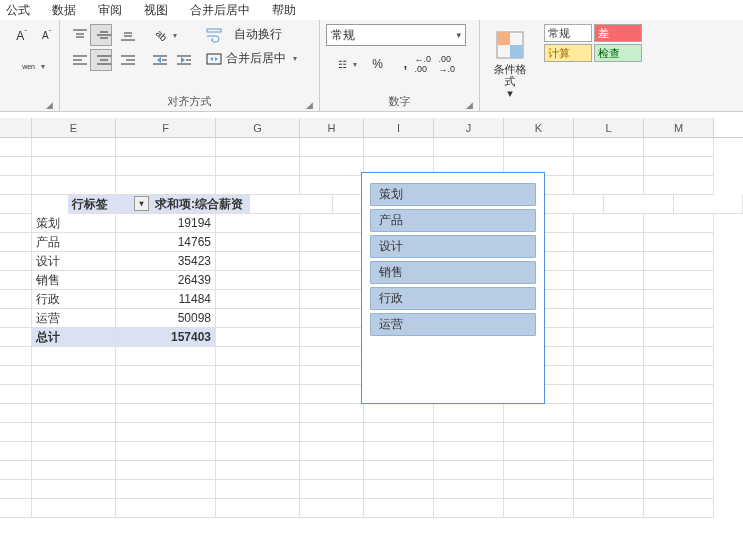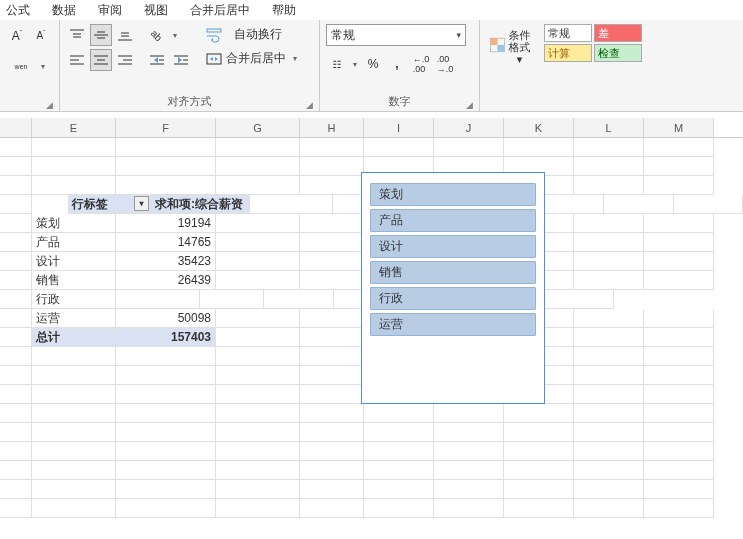--- a/index.html
+++ b/index.html
@@ -9,25 +9,25 @@
   .menubar span { cursor: default; }
   
   .ribbon { display: flex; height: 92px; border-bottom: 1px solid #ccc; background: #f5f5f5; }
   .rgroup { border-right: 1px solid #ccc; display: flex; flex-direction: column; justify-content: space-between; padding: 4px 6px 1px 6px; }
   .rgroup-body { display: flex; gap: 6px; flex: 1; align-items: flex-start; }
   .rgroup-label { text-align: center; font-size: 11px; color: #555; padding: 1px 0; position: relative; }
   .rgroup-label .corner { position: absolute; right: 0; bottom: 0; font-size: 9px; color: #888; }
   
   .vcol { display: flex; flex-direction: column; gap: 3px; }
   .hbtnrow { display: flex; gap: 2px; align-items: center; }
-  .ibtn { width: 22px; height: 22px; display: inline-flex; align-items: center; justify-content: center; border: 1px solid transparent; }
+  .ibtn { width: 22px; height: 22px; display: inline-flex; align-items: center; justify-content: flex-end; border: 1px solid transparent; }
   .ibtn.active { border: 1px solid #a0a0a0; background: #e0e0e0; }
   .dd { width: 10px; font-size: 8px; color: #666; display:inline-flex; align-items:center; justify-content:center; }
   
-  .bigbtn { display: flex; flex-direction: row; align-items: flex-start; width: 48px; padding: 4px 2px; gap: 2px; border: 1px solid transparent; }
+  .bigbtn { display: flex; flex-direction: column; align-items: center; width: 48px; padding: 4px 2px; gap: 2px; border: 1px solid transparent; }
   .bigbtn .bigicon { width: 32px; height: 32px; }
   .bigbtn .lbl { font-size: 11px; text-align: center; line-height: 1.1; }
   
   .selectbox { height: 22px; border: 1px solid #999; background: #fff; display: flex; align-items: center; padding: 0 4px; font-size: 12px; width: 140px; justify-content: space-between; }
   .selectbox .caret { font-size: 9px; color: #555; }
   
   .stylecell { width: 48px; height: 18px; border: 1px solid #aaa; font-size: 11px; display:flex; align-items:center; padding:0 3px; }
   .stylecell.normal { background:#fff; }
   .stylecell.bad { background:#f8696b; color:#fff; }
   .stylecell.calc { background:#ffeb9c; color:#9c6500; }
@@ -353,20 +353,21 @@
         <div class="cell" style="width: 64px;"></div>
         <div class="cell" style="width: 70px;"></div>
         <div class="cell" style="width: 70px;"></div>
         <div class="cell" style="width: 70px;"></div>
         <div class="cell" style="width: 70px;"></div>
         <div class="cell" style="width: 70px;"></div>
       </div>
       <div class="row">
         <div class="cell" style="width: 32px;"></div>
         <div class="cell" style="width: 84px;">行政</div>
+        <div class="cell rn" style="width: 100px;">11484</div>
         <div class="cell" style="width: 84px;"></div>
         <div class="cell" style="width: 64px;"></div>
         <div class="cell" style="width: 70px;"></div>
         <div class="cell" style="width: 70px;"></div>
         <div class="cell" style="width: 70px;"></div>
         <div class="cell" style="width: 70px;"></div>
         <div class="cell" style="width: 70px;"></div>
       </div>
       <div class="row">
         <div class="cell" style="width: 32px;"></div>

